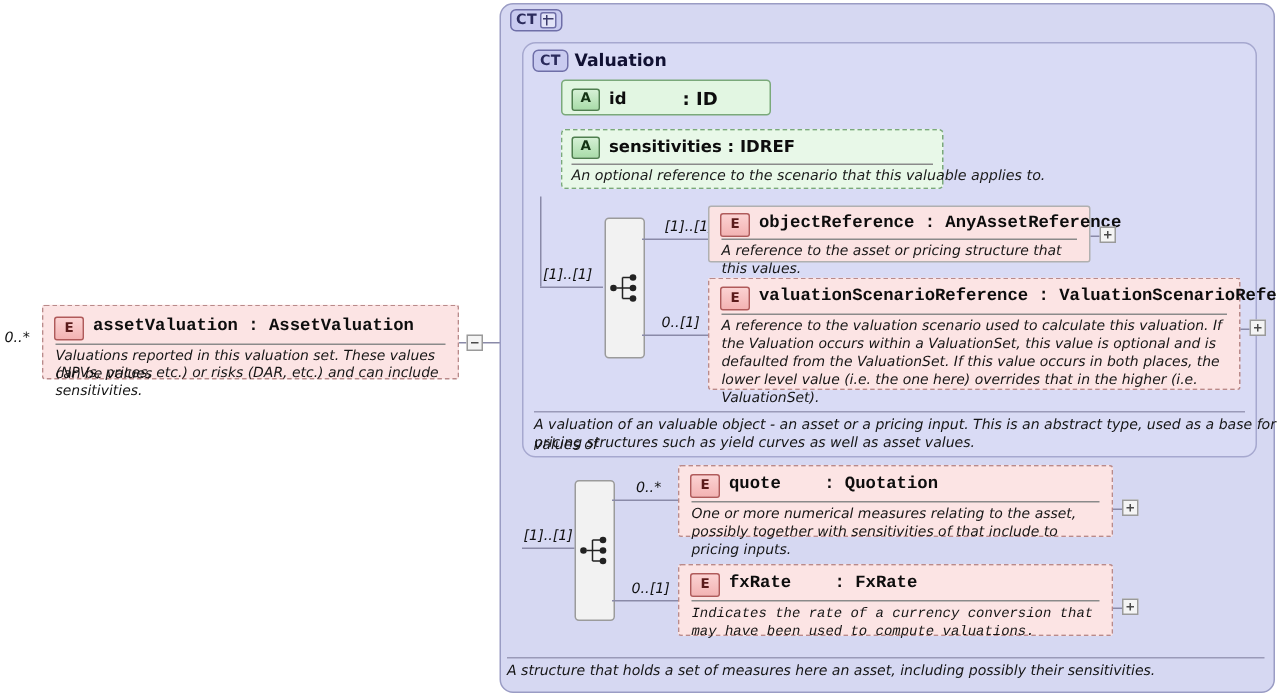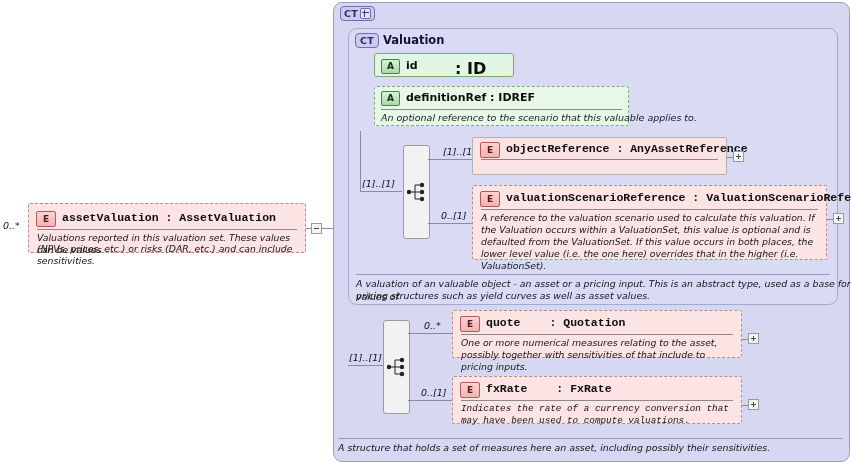--- a/index.html
+++ b/index.html
@@ -71,21 +71,21 @@
     position: absolute;
     width: 17px; height: 13px;
     border: 1px solid #4f7f4f;
     border-radius: 2px;
     background: linear-gradient(#d5f0d5, #a9dca9);
     font-size: 9px; font-weight: bold; color: #143314;
     display: flex; align-items: center; justify-content: center;
     line-height: 1;
   }
   .attr-name { font-size: 11px; font-weight: bold; color: #0d0d0d; white-space: nowrap; }
-  .attr-type { font-size: 16px; font-weight: bold; color: #0d0d0d; white-space: nowrap; }
+  .attr-type { font-size: 12px; font-weight: bold; color: #0d0d0d; white-space: nowrap; }
   .attr-doc {
     font-size: 9.5px; font-style: italic; color: #1a1a1a;
     line-height: 1.25; white-space: nowrap;
   }
   .rule { position: absolute; height: 1px; background: #8a8a8a; }
 
   
   .el-box {
     background: #fce4e4;
     border: 1px dashed #b98a8a;
@@ -189,21 +189,21 @@
     <div class="abs attr-name" style="left:31px; top:5px;">id</div>
     <div class="abs attr-type" style="left:80px; top:5px;">
       <span>:</span>
       <span>ID</span>
     </div>
   </div>
 
   <div class="abs attr-box optional" style="left:374px; top:86px; width:255px; height:40px;">
     <div class="badge-a" style="left:6px; top:4px;">A</div>
     <div class="abs attr-name" style="left:31px; top:4px;">
-      <span>definitionRef</span>
+      <span>sensitivities</span>
       <span>:</span>
       <span>IDREF</span>
     </div>
     <div class="rule" style="left:6px; right:6px; top:22px;"></div>
     <div class="abs attr-doc" style="left:6px; top:25px;">An optional reference to the scenario that this valuable applies to.</div>
   </div>
 
   <div class="ln-v" style="left:360px; top:131px; height:60px;"></div>
   <div class="ln-h" style="left:360px; top:191px; width:42px;"></div>
   <div class="card" style="left:362px; top:178px;">[1]..[1]</div>
@@ -224,20 +224,21 @@
 
   <div class="ln-h" style="left:428px; top:159px; width:44px;"></div>
   <div class="ln-h" style="left:428px; top:223px; width:44px;"></div>
   <div class="card" style="left:443px; top:146px;">[1]..[1]</div>
   <div class="card" style="left:441px; top:210px;">0..[1]</div>
 
   <div class="abs el-box required" style="left:472px; top:137px; width:255px; height:38px;">
     <div class="badge-e" style="left:7px; top:4px;">E</div>
     <div class="abs el-title" style="left:33px; top:4px;">objectReference : AnyAssetReference</div>
     <div class="rule" style="left:8px; right:8px; top:21px;"></div>
+    <div class="abs el-doc" style="left:8px; top:24px; width:240px;">A reference to the asset or pricing structure that this values.</div>
   </div>
   <div class="toggle plus" style="left:733px; top:151px;"></div>
   <div class="ln-h" style="left:727px; top:157px; width:6px;"></div>
 
   <div class="abs el-box" style="left:472px; top:185px; width:355px; height:75px;">
     <div class="badge-e" style="left:7px; top:5px;">E</div>
     <div class="abs el-title" style="left:33px; top:5px;">valuationScenarioReference : ValuationScenarioReference</div>
     <div class="rule" style="left:8px; right:8px; top:23px;"></div>
     <div class="abs el-doc" style="left:8px; top:26px; width:338px;">A reference to the valuation scenario used to calculate this valuation. If the Valuation occurs within a ValuationSet, this value is optional and is defaulted from the ValuationSet. If this value occurs in both places, the lower level value (i.e. the one here) overrides that in the higher (i.e. ValuationSet).</div>
   </div>

